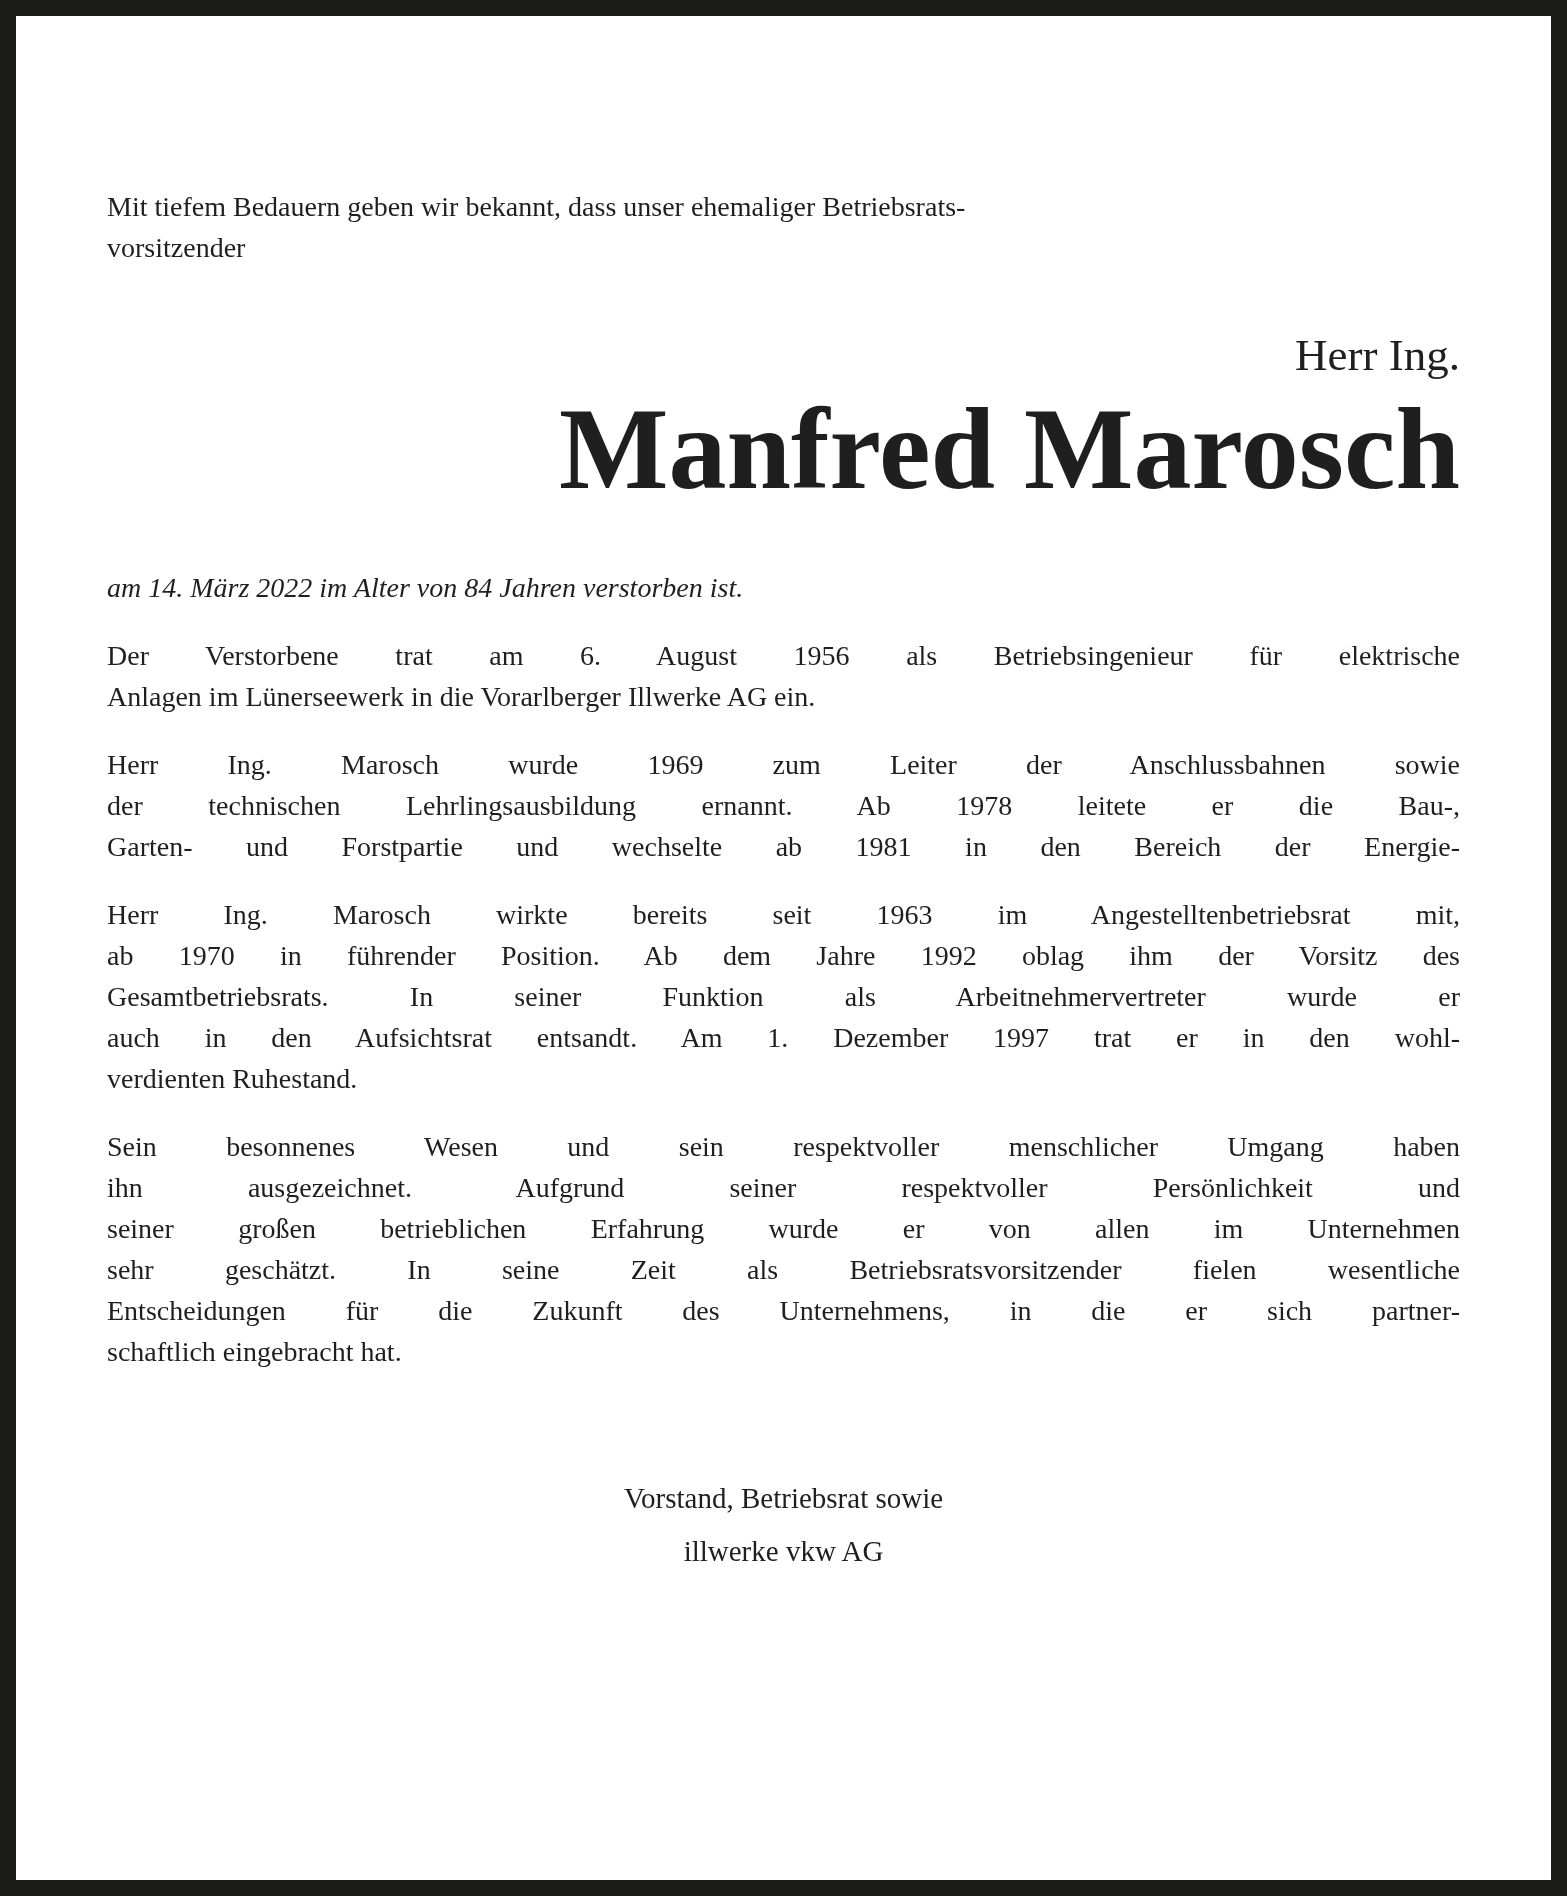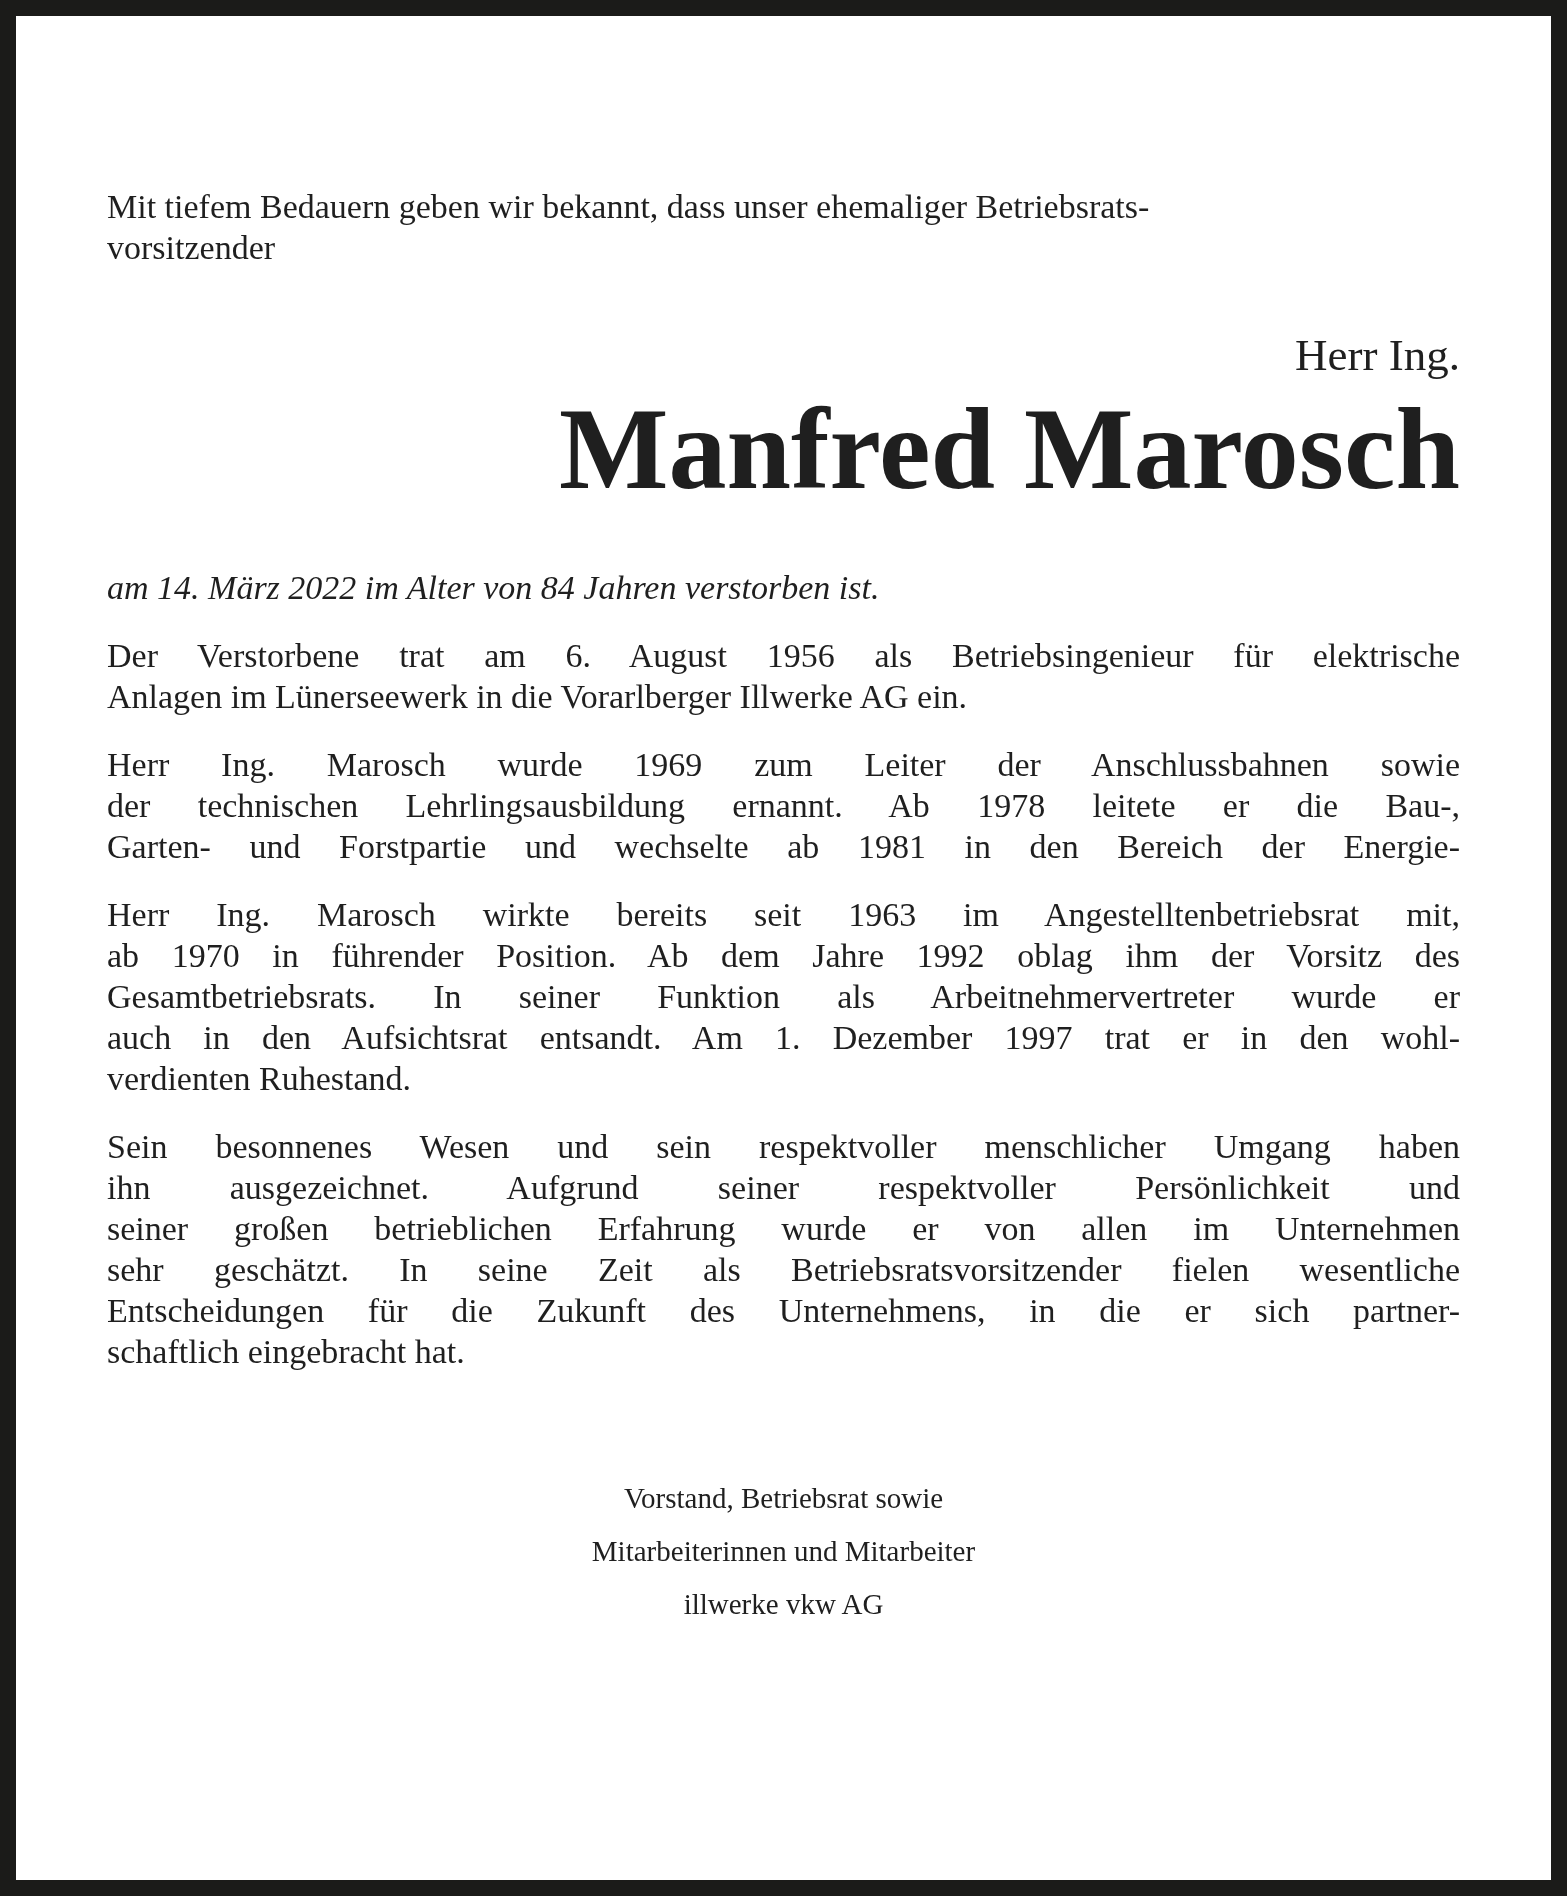--- a/index.html
+++ b/index.html
@@ -16,21 +16,21 @@
     border: 16px solid #1b1b19;
     font-family: "Liberation Serif", "DejaVu Serif", serif;
     color: #1f1f1f;
     overflow: hidden;
   }
   .content {
     box-sizing: border-box;
     padding: 170px 91px 0 91px;
   }
   .paragraph {
-    font-size: 34px;
+    font-size: 28px;
     line-height: 41px;
     margin: 27px 0 0 0;
   }
   .paragraph.first {
     margin-top: 0;
   }
   .line {
     text-align: left;
     white-space: nowrap;
   }
@@ -111,18 +111,17 @@
           <div class="line j">ihn ausgezeichnet. Aufgrund seiner respektvoller Persönlichkeit und</div>
           <div class="line j">seiner großen betrieblichen Erfahrung wurde er von allen im Unternehmen</div>
           <div class="line j">sehr geschätzt. In seine Zeit als Betriebsratsvorsitzender fielen wesentliche</div>
           <div class="line j">Entscheidungen für die Zukunft des Unternehmens, in die er sich partner-</div>
           <div class="line">schaftlich eingebracht hat.</div>
         </div>
       </div>
 
     <div class="signature">
         <div class="line">Vorstand, Betriebsrat sowie</div>
-        <div class="line">Mitarbeiterinnen und Mitarbeiter</div>
         <div class="line">illwerke vkw AG</div>
       </div>
 
   </div>
 </div>
 
 </body></html>

